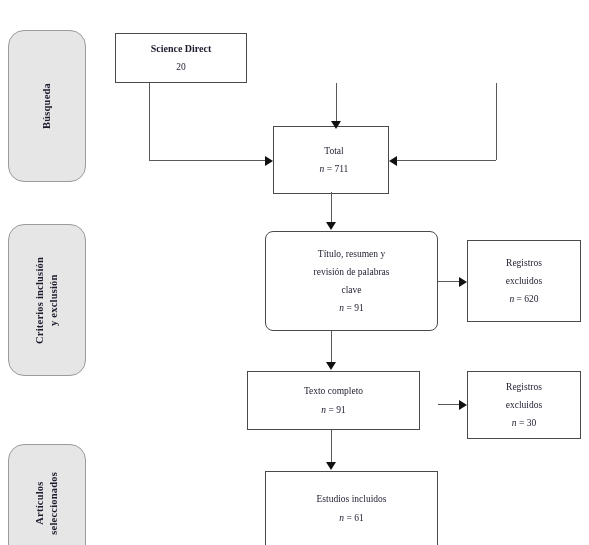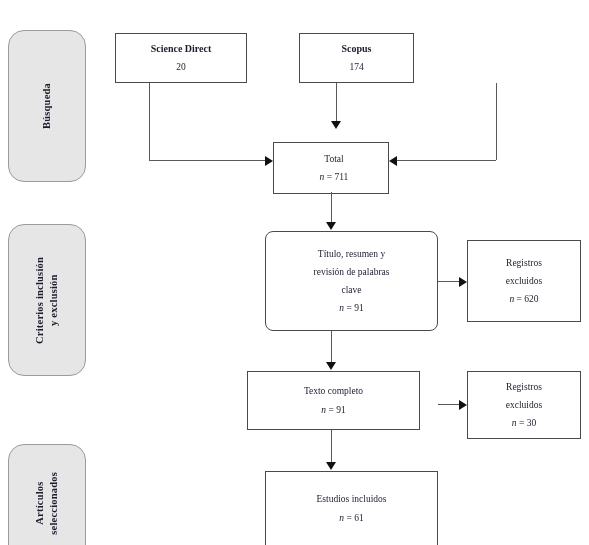--- a/index.html
+++ b/index.html
@@ -117,27 +117,23 @@
   <div class="stage-box" style="left:8px; top:422px; width:78px; height:118px;">
     <span class="stage-label">Artículos
 seleccionados</span>
   </div>
 
   <div class="flow-box" style="left:115px; top:11px; width:132px; height:50px;">
     <span class="title">Science Direct</span>
     <span class="plain">20</span>
   </div>
 
-  <div class="flow-box" style="left:299px; top:11px; width:115px; height:50px;">
-    <span class="title">Scopus</span>
-    <span class="plain">174</span>
-  </div>
-
-
-  <div class="flow-box" style="left:273px; top:120px; width:116px; height:52px;padding-left:6px;">
+
+
+  <div class="flow-box" style="left:273px; top:104px; width:116px; height:68px;padding-left:6px;">
     <span class="plain">Total</span>
     <span class="count">
       <i>n</i>
       <span>=</span>
       <span>711</span>
     </span>
   </div>
 
   <div class="flow-box" style="left:265px; top:209px; width:173px; height:100px;border-radius:8px;">
     <span class="plain">Título, resumen y</span>

